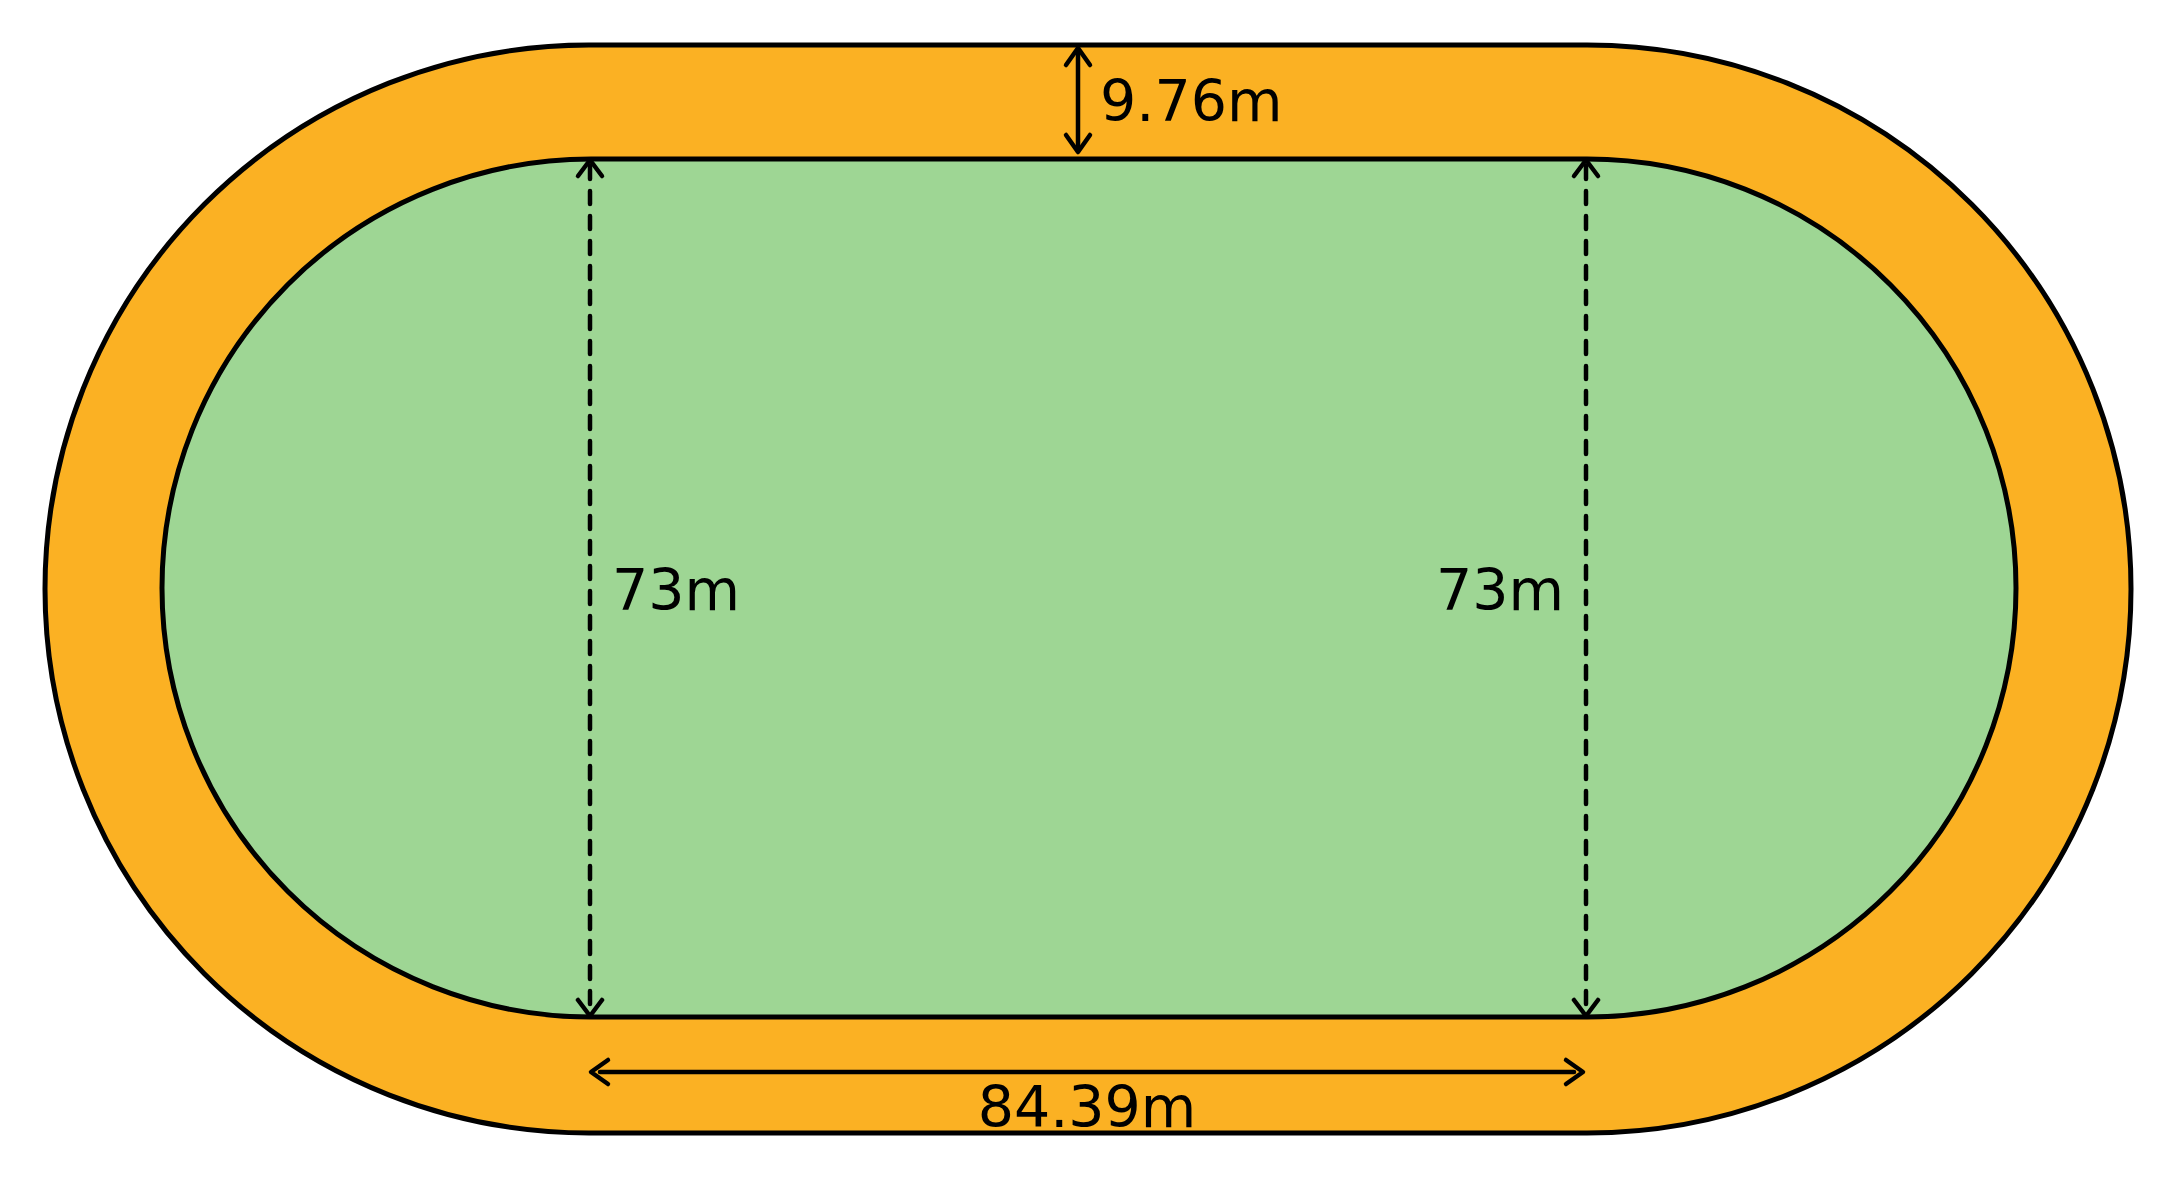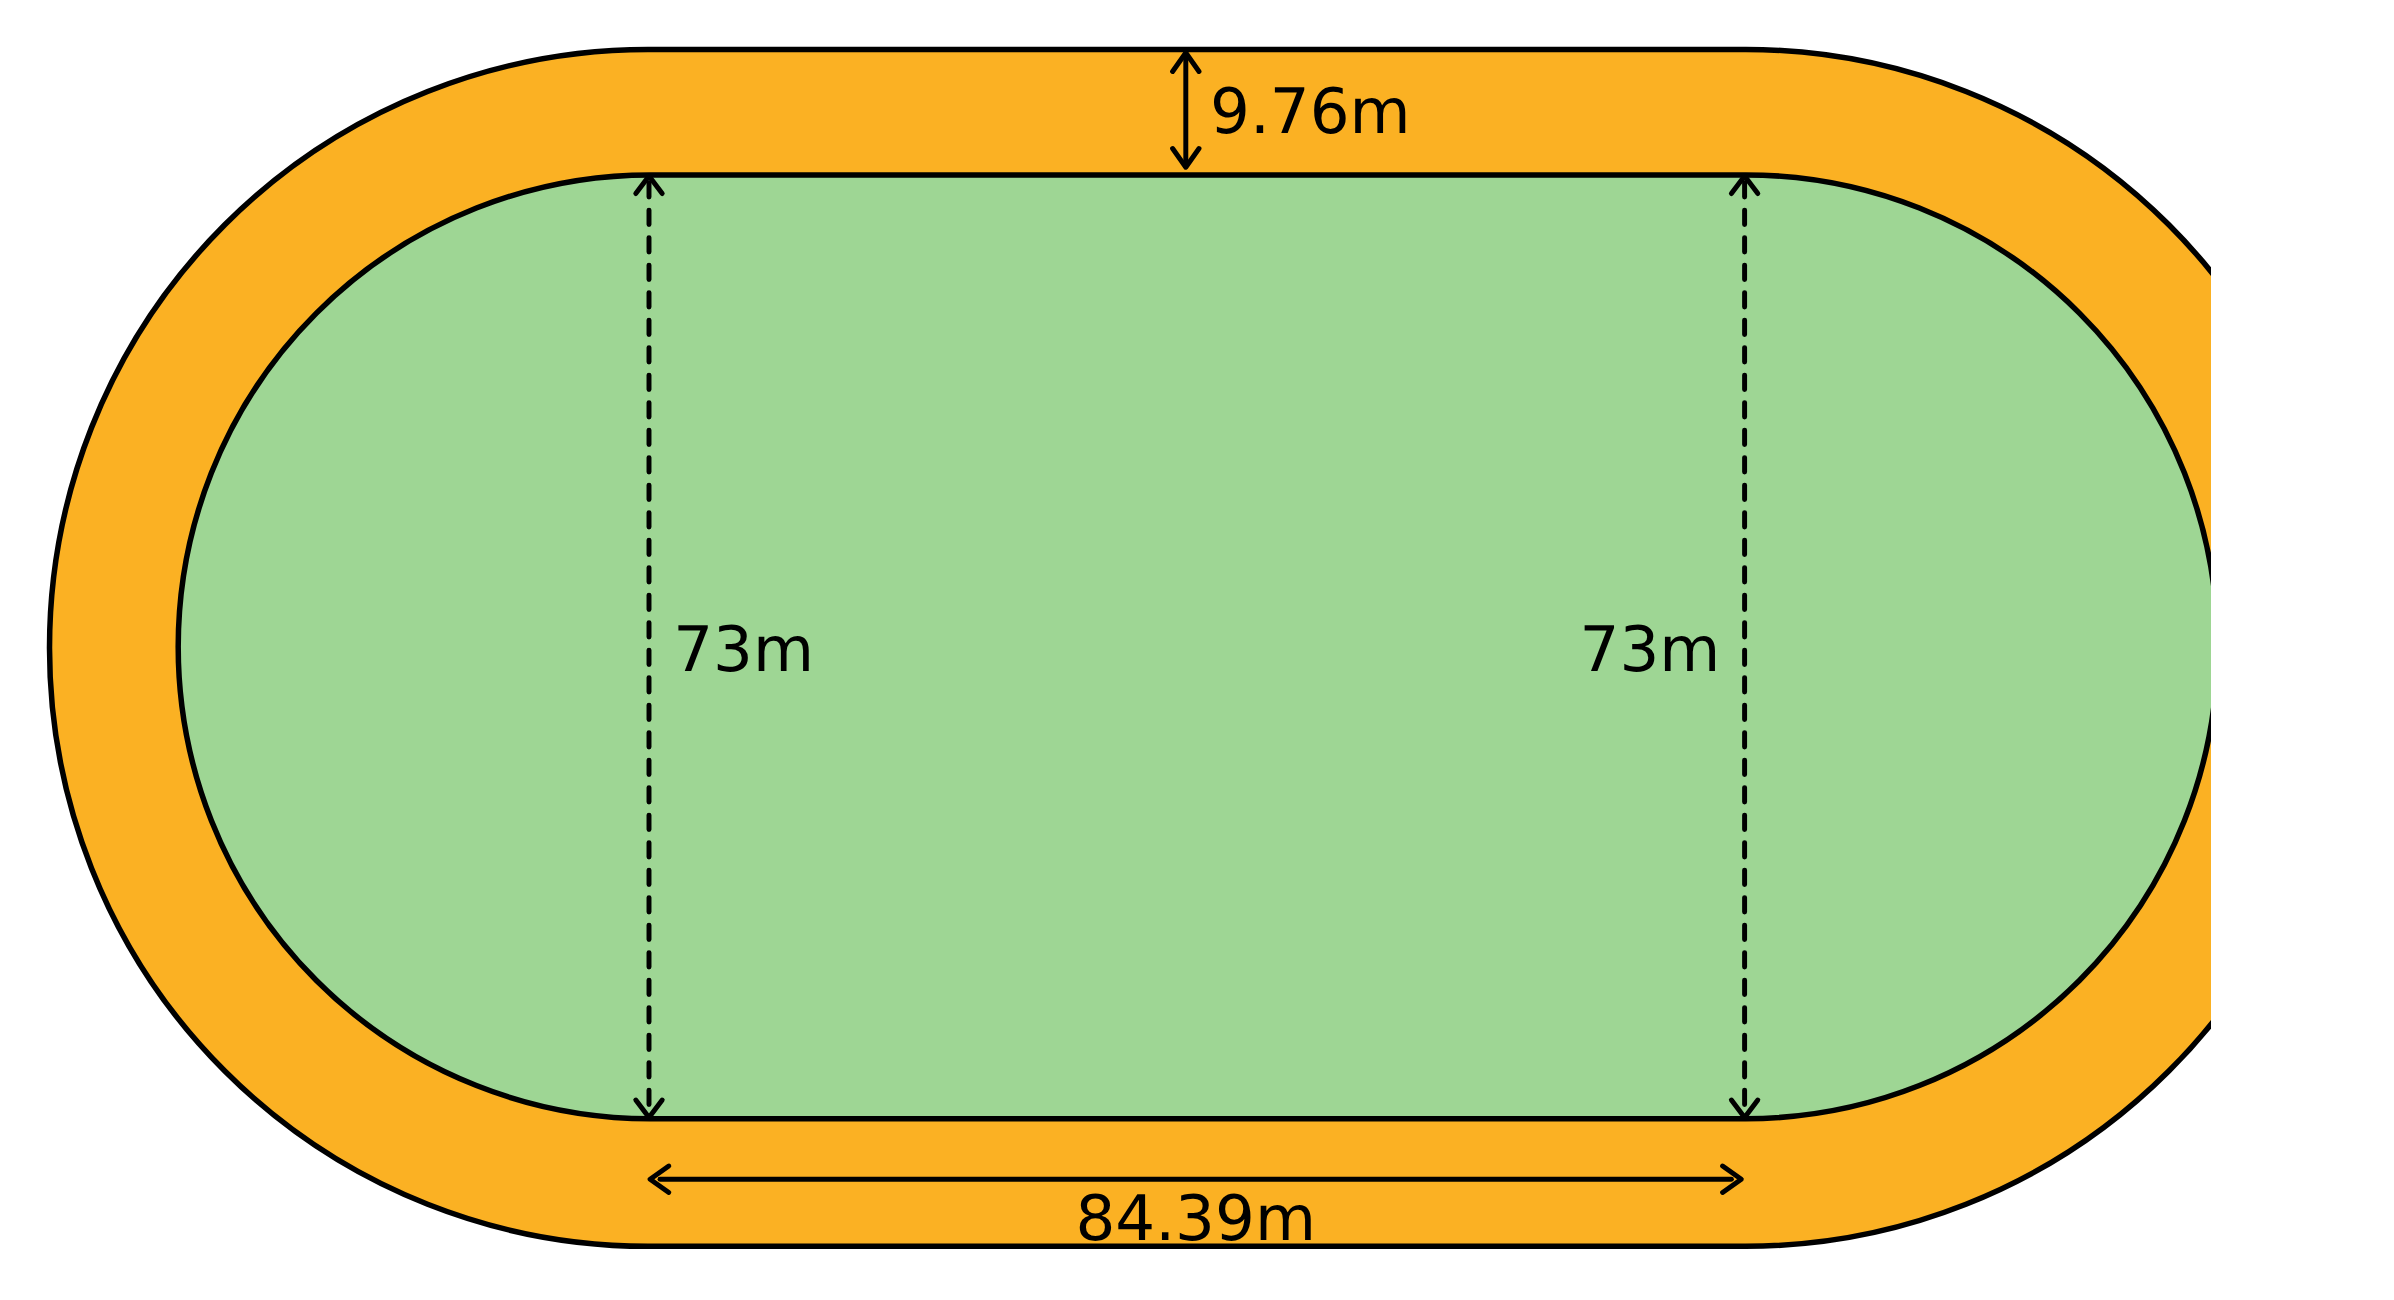--- a/index.html
+++ b/index.html
@@ -2,21 +2,21 @@
 <html><head>
 <meta charset="utf-8">
 <style>
   html, body {
     margin: 0;
     padding: 0;
     background: #ffffff;
   }
   .canvas {
     position: relative;
-    width: 2010px;
+    width: 2176px;
     height: 1182px;
     background: #ffffff;
     overflow: hidden;
     font-family: "DejaVu Sans", "Liberation Sans", sans-serif;
   }
   .canvas svg {
     display: block;
     width: 2176px;
     height: 1182px;
   }

